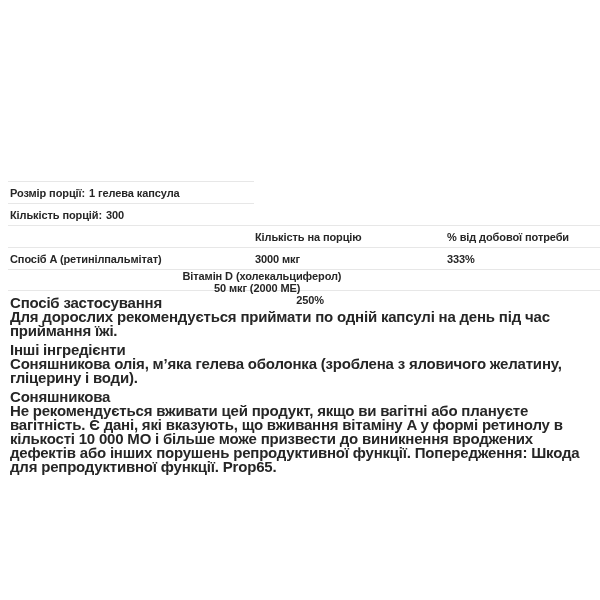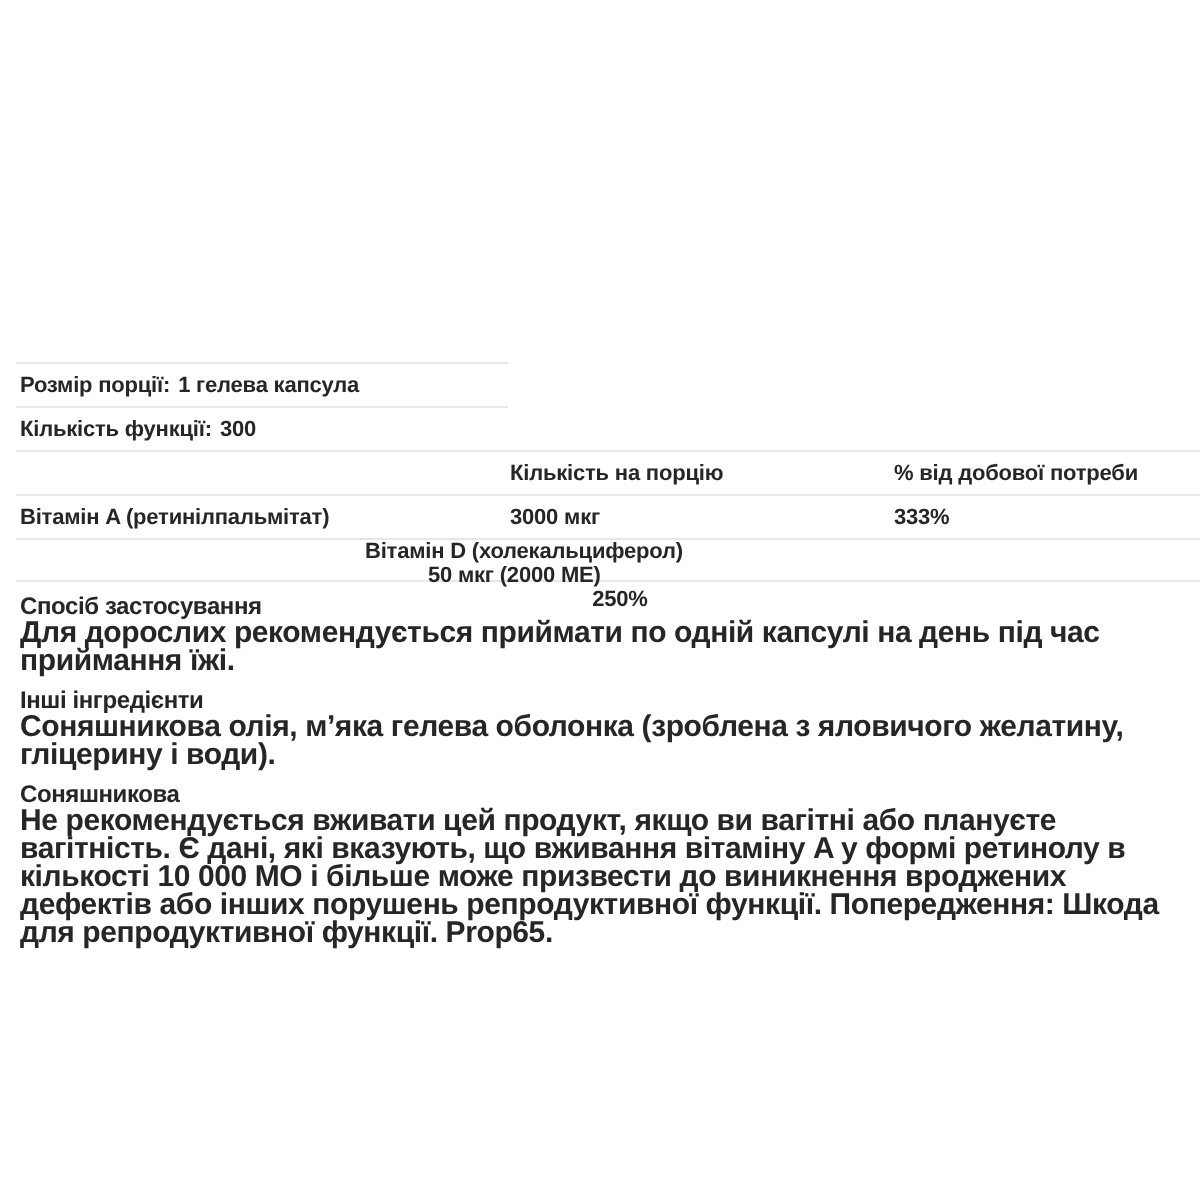--- a/index.html
+++ b/index.html
@@ -45,21 +45,21 @@
     letter-spacing:-0.1px;
   }
   .trow.last{border-bottom:1px solid var(--divider);flex-direction:column;}
   .c1{width:247px;padding-left:2px;}
   .c2{width:180px;}
   .c3{flex:1;margin-left:12px;}
   
   .sections{margin-top:5px;padding-left:2px;}
   .section{margin-bottom:5px;}
   .section-heading{
-    font-size:12px;
+    font-size:15px;
     line-height:14px;
     letter-spacing:-0.2px;
   }
   .section-body{
     font-size:15px;
     line-height:14px;
     letter-spacing:-0.2px;
     max-width:586px;
   }
 </style>
@@ -67,33 +67,33 @@
 <body>
 
 <div class="panel">
 
   <div class="serving-block">
     <div class="serving-row">
       <span class="lbl">Розмір порції:</span>
       <span>1 гелева капсула</span>
     </div>
     <div class="serving-row">
-      <span class="lbl">Кількість функції:</span>
+      <span class="lbl">Кількість порцій:</span>
       <span>300</span>
     </div>
   </div>
 
   <div class="ntable">
     <div class="trow">
       <div class="c1"></div>
       <div class="c2">Кількість на порцію</div>
       <div class="c3">% від добової потреби</div>
     </div>
     <div class="trow">
-      <div class="c1">Вітамін A (ретинілпальмітат)</div>
+      <div class="c1">Спосіб A (ретинілпальмітат)</div>
       <div class="c2">3000 мкг</div>
       <div class="c3">333%</div>
     </div>
     <div class="trow last">
       <div class="c1">Вітамін D (холекальциферол)</div>
       <div class="c2">50 мкг (2000 МЕ)</div>
       <div class="c3">250%</div>
     </div>
   </div>
 

